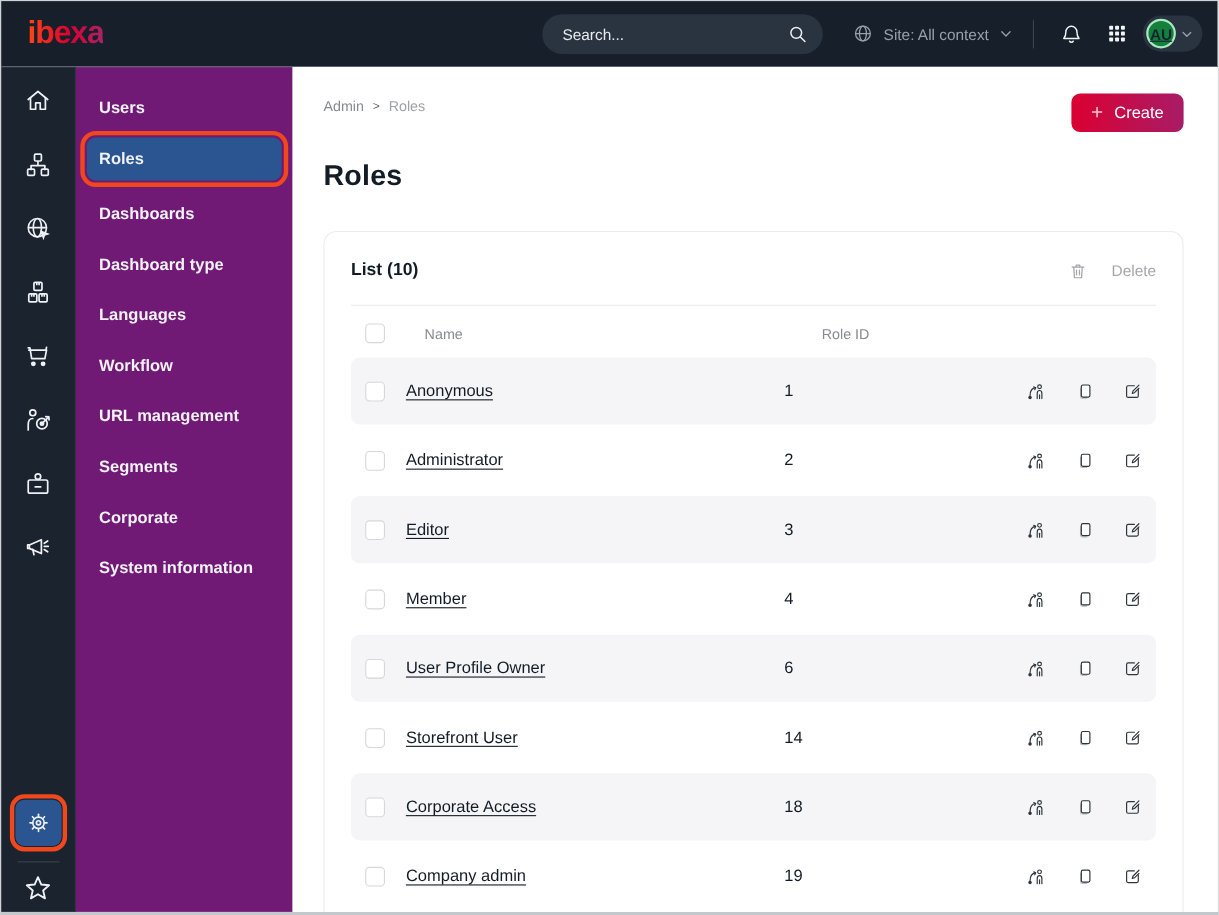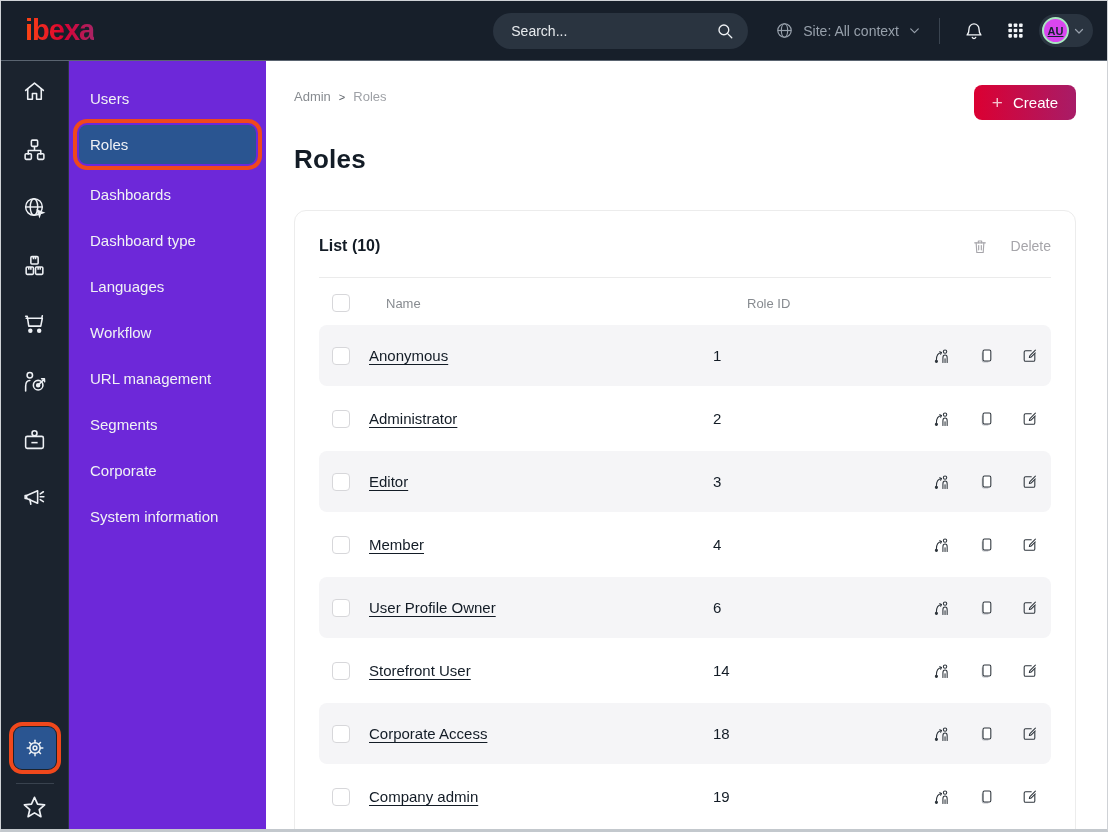--- a/index.html
+++ b/index.html
@@ -32,41 +32,41 @@
   .searchbox input::placeholder { color:#e8ebee; opacity:1; }
   .top-right { display:flex; align-items:center; margin-left:27px; gap:0; }
   .site-selector { display:flex; align-items:center; gap:9px; color:#97a0ab; font-size:14px; cursor:pointer; }
   .top-divider { width:1px; height:26px; background:#3a4450; margin:0 18px; }
   .icon-btn { background:none; border:none; color:#f2f5f8; padding:6px; cursor:pointer; display:flex; align-items:center; }
   .avatar-pill {
     display:flex; align-items:center; gap:4px; background:#2a3440;
     border-radius:17px; padding:3px 8px 3px 3px; margin-left:8px; cursor:pointer;
   }
   .avatar {
-    width:27px; height:27px; border-radius:50%; background:#d946ef;
-    border:2px solid #a9e8c0; color:#14242f; font-weight:bold; font-size:11px;
+    width:27px; height:27px; border-radius:50%; background:#15803d;
+    border:2px solid #a9e8c0; color:#14242f; font-weight:bold; font-size:14px;
     display:flex; align-items:center; justify-content:center;text-decoration:underline;
   }
   
   .app-body { flex:1; display:flex; min-height:0; }
   
   .rail {
     width:68px; background:#1b232e; border-right:1px solid #2d3642;
     display:flex; flex-direction:column; align-items:center; padding:18px 0 8px;
   }
   .rail-item { color:#eef1f5; padding:0; margin-bottom:33px; background:none; border:none; cursor:pointer; display:flex; }
   .rail-bottom { margin-top:auto; display:flex; flex-direction:column; align-items:center; }
   .rail-selected {
     width:42px; height:42px; background:#2a5591; border-radius:8px;
     display:flex; align-items:center; justify-content:center; color:#eef1f5;
     outline:4px solid #f0481c; outline-offset:1px; margin-bottom:0; cursor:pointer; border:none;
   }
   .rail-sep { width:38px; height:1px; background:#39424e; margin:14px 0 10px; }
   
-  .sidebar { width:197px; background:#6d28d9; padding-top:18px; }
+  .sidebar { width:197px; background:#701a75; padding-top:18px;font-weight:bold; }
   .side-item {
     margin:0 10px; padding:11px 11px; border-radius:8px; color:#f0f2f5;
     font-size:15px; cursor:pointer; margin-bottom:7px;
   }
   .side-item.selected { background:#2a5591; outline:4px solid #f0481c; outline-offset:2px; margin-bottom:11px; margin-top:4px; }
   
   .main { flex:1; background:#fff; padding:0 31px 0 28px; overflow:hidden; }
   .main-header { display:flex; align-items:flex-start; padding-top:24px; }
   .breadcrumb { font-size:13px; color:#878b90; display:flex; gap:8px; align-items:center; padding-top:4px; }
   .breadcrumb .crumb-last { color:#9ea1a6; }

